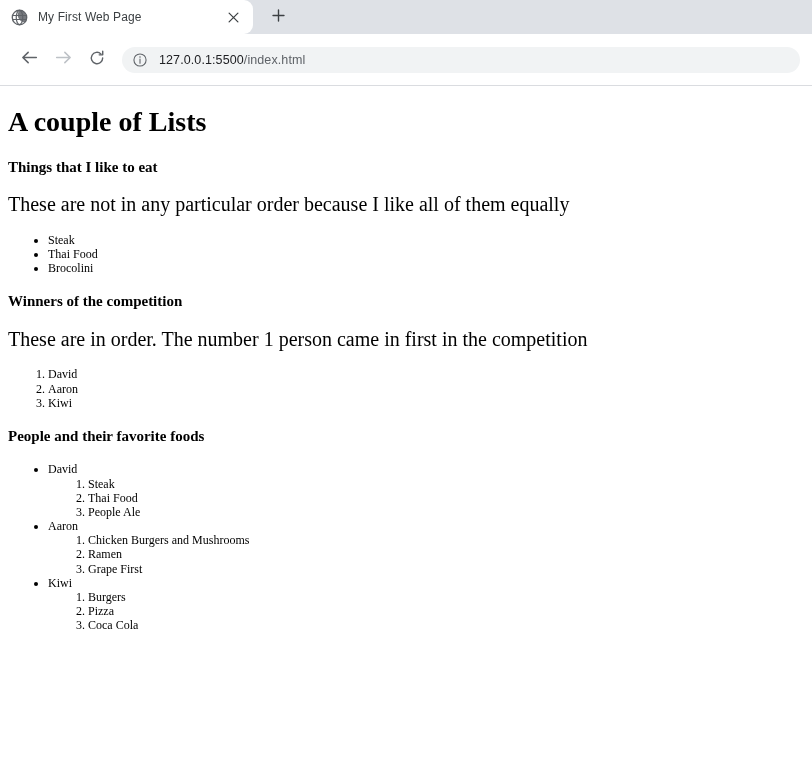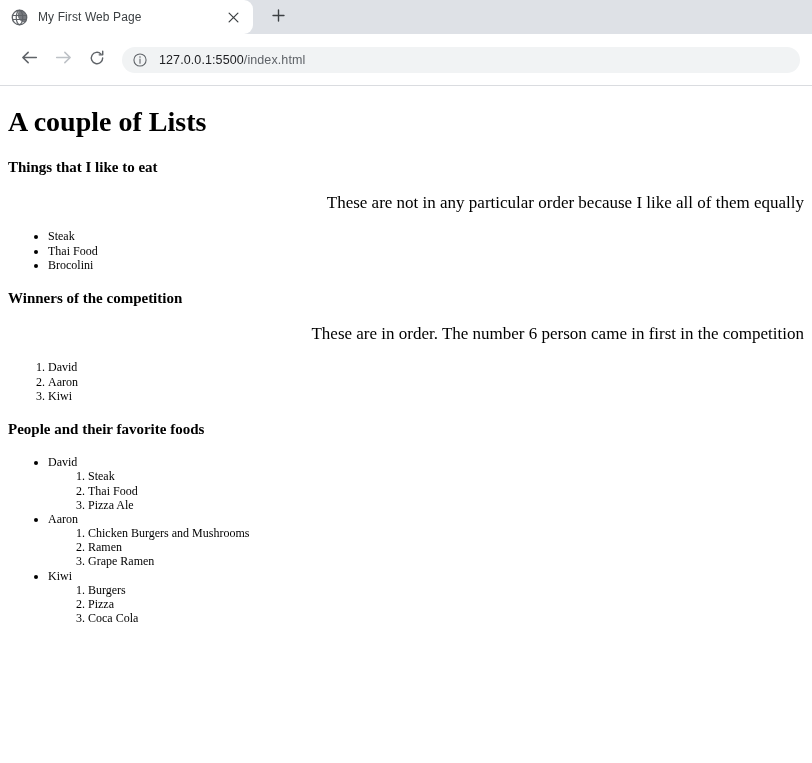--- a/index.html
+++ b/index.html
@@ -161,24 +161,23 @@
     margin: 21px 0 21px 0;
     line-height: 1.1;
   }
   .page h3 {
     font-size: 15px;
     font-weight: bold;
     margin: 18px 0 18px 0;
     line-height: 1.1;
   }
   .page p {
-    font-size: 17px;
+    font-size: 20px;
     margin: 16px 0 16px 0;
     line-height: 1.18;
-    text-align: right;
   }
   .page ul,
   .page ol {
     font-size: 12px;
     margin: 16px 0 16px 0;
     padding-left: 40px;
     line-height: 1.18;
   }
   .page ul { list-style-type: disc; }
   .page ol { list-style-type: decimal; }
@@ -271,45 +270,45 @@
 
       <h3>Things that I like to eat</h3>
       <p>These are not in any particular order because I like all of them equally</p>
       <ul>
         <li>Steak</li>
         <li>Thai Food</li>
         <li>Brocolini</li>
       </ul>
 
       <h3>Winners of the competition</h3>
-      <p>These are in order. The number 6 person came in first in the competition</p>
+      <p>These are in order. The number 1 person came in first in the competition</p>
       <ol>
         <li>David</li>
         <li>Aaron</li>
         <li>Kiwi</li>
       </ol>
 
       <h3>People and their favorite foods</h3>
       <ul>
 
         <li>
           <span>David</span>
           <ol>
             <li>Steak</li>
             <li>Thai Food</li>
-            <li>Pizza Ale</li>
+            <li>People Ale</li>
           </ol>
         </li>
 
         <li>
           <span>Aaron</span>
           <ol>
             <li>Chicken Burgers and Mushrooms</li>
             <li>Ramen</li>
-            <li>Grape Ramen</li>
+            <li>Grape First</li>
           </ol>
         </li>
 
         <li>
           <span>Kiwi</span>
           <ol>
             <li>Burgers</li>
             <li>Pizza</li>
             <li>Coca Cola</li>
           </ol>

